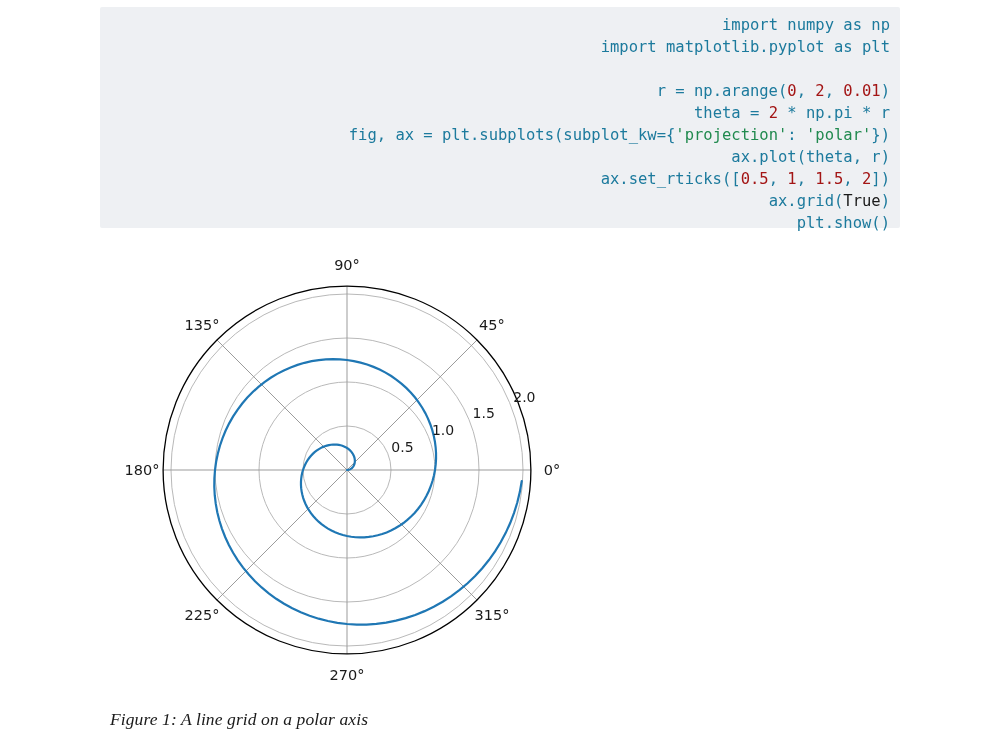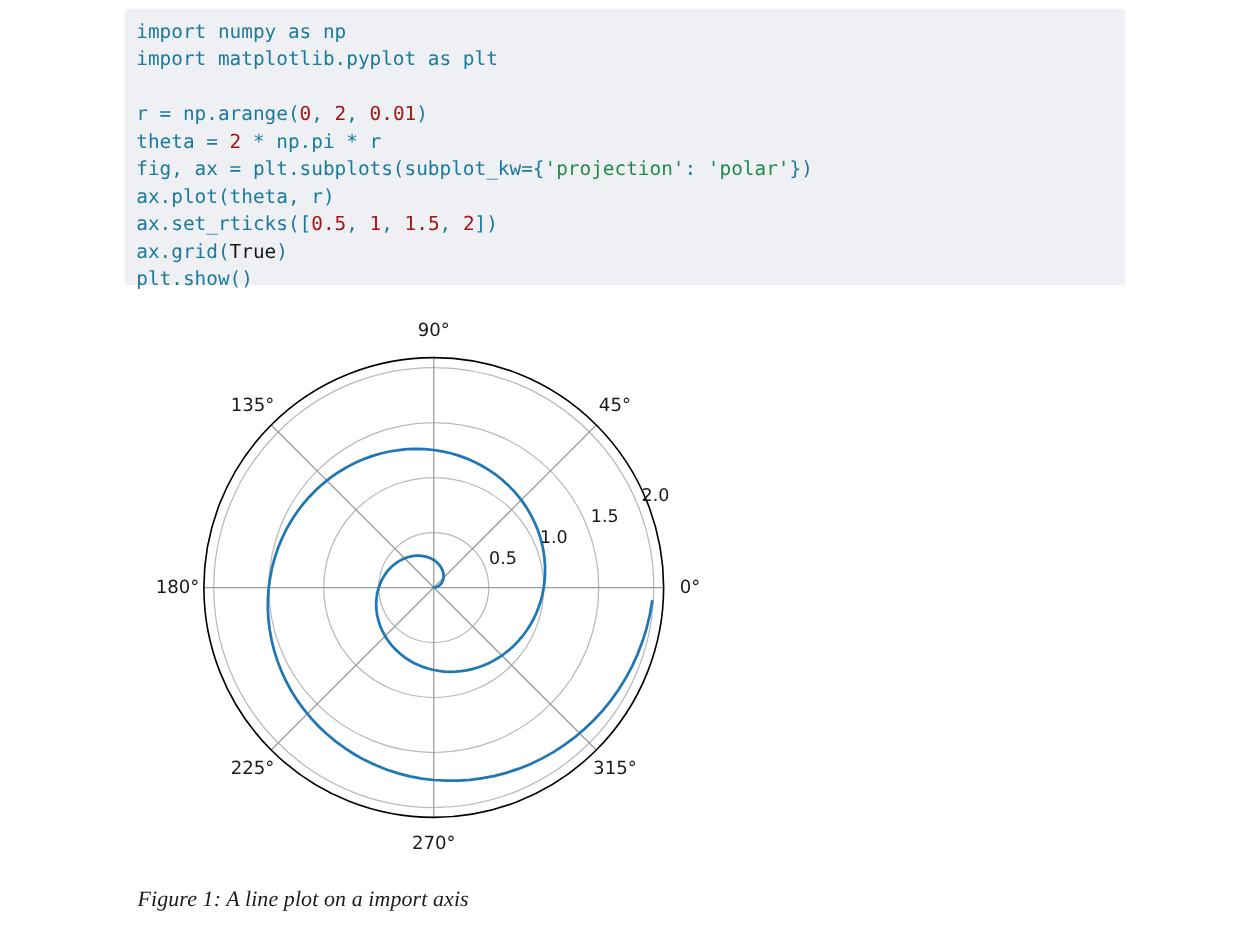--- a/index.html
+++ b/index.html
@@ -7,21 +7,21 @@
     width:1000px;height:749px;position:relative;overflow:hidden;
     background:#ffffff;font-family:"DejaVu Sans",sans-serif;
   }
   .code-block{
     position:absolute;left:100px;top:7px;width:800px;height:221px;
     box-sizing:border-box;padding:7px 10px 0 9px;
     font-family:"DejaVu Sans Mono","Liberation Mono",monospace;
     font-size:15.5px;line-height:22px;white-space:pre;
     border-radius:2px;
   }
-  .code-line{height:22px;}
+  .code-line{height:22px;text-align:right;}
   .figure-wrap{position:absolute;left:100px;top:246px;width:520px;height:458px;}
   .figure-caption{
     position:absolute;left:110px;top:709px;
     font-family:"Liberation Serif","DejaVu Serif",serif;
     font-style:italic;font-size:17.5px;color:#1a1a1a;letter-spacing:0.1px;
   }
   svg text{font-family:"DejaVu Sans",sans-serif;}
 </style>
 </head>
 <body>
@@ -52,13 +52,13 @@
       <text x="102.04" y="368.96" text-anchor="middle" dominant-baseline="central" font-size="14.5px" fill="#1a1a1a">225°</text>
       <text x="247.00" y="429.00" text-anchor="middle" dominant-baseline="central" font-size="14.5px" fill="#1a1a1a">270°</text>
       <text x="391.96" y="368.96" text-anchor="middle" dominant-baseline="central" font-size="14.5px" fill="#1a1a1a">315°</text>
       <text x="302.43" y="201.04" text-anchor="middle" dominant-baseline="central" font-size="14px" fill="#1a1a1a">0.5</text>
       <text x="343.08" y="184.20" text-anchor="middle" dominant-baseline="central" font-size="14px" fill="#1a1a1a">1.0</text>
       <text x="383.73" y="167.36" text-anchor="middle" dominant-baseline="central" font-size="14px" fill="#1a1a1a">1.5</text>
       <text x="424.38" y="150.52" text-anchor="middle" dominant-baseline="central" font-size="14px" fill="#1a1a1a">2.0</text>
     </svg>
 </div>
 
-<div class="figure-caption">Figure 1: A line plot on a import axis</div>
+<div class="figure-caption">Figure 1: A line grid on a polar axis</div>
 
 </body></html>

